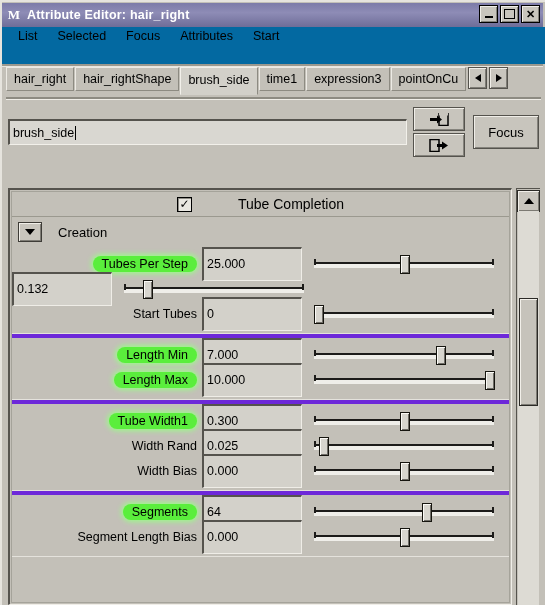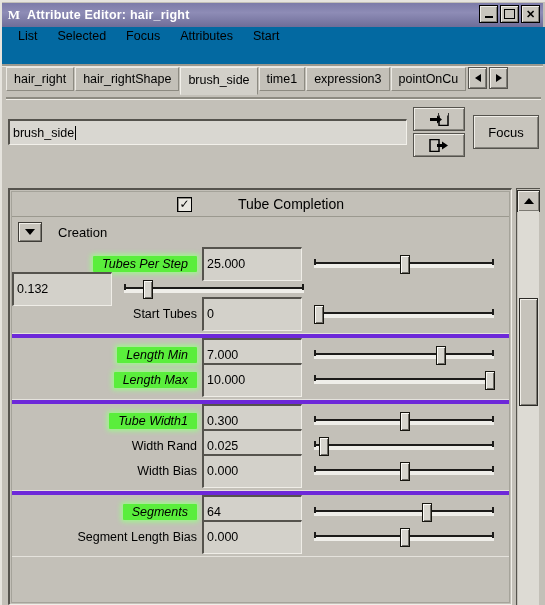--- a/index.html
+++ b/index.html
@@ -109,23 +109,22 @@
 
   .group{border-top:4px solid #6d28d9;border-bottom:1px solid #e4e2dc;
          padding:5px 0 6px 0;background:#c3c0b8;}
   .group.first{border-top:none;}
 
   .attr-row{display:flex;align-items:center;height:23px;margin-bottom:2px;}
   .attr-label-cell{width:190px;display:flex;justify-content:flex-end;align-items:center;
                    padding-right:5px;box-sizing:border-box;}
   .attr-label{font-size:12.5px;white-space:nowrap;}
   .attr-label.hl{
-    background:#5aee3c;border-radius:1px;padding:1px 9px;
+    background:#5aee3c;border-radius:8px;padding:1px 9px;
     box-shadow:0 0 5px 2px #9ef78c;
-    font-style:italic;
   }
   .attr-value{
     width:100px;height:34px;background:#d3d1ca;
     border-top:2px solid #55534d;border-left:2px solid #55534d;
     border-right:1px solid #efede7;border-bottom:1px solid #efede7;
     display:flex;align-items:center;padding-left:3px;font-size:12.5px;box-sizing:border-box;
   }
   .slider{position:relative;width:180px;height:18px;margin-left:12px;}
   .slider-track{position:absolute;left:0;right:0;top:7px;height:3px;
                 border-top:2px solid #1c1b19;background:#efeee9;

